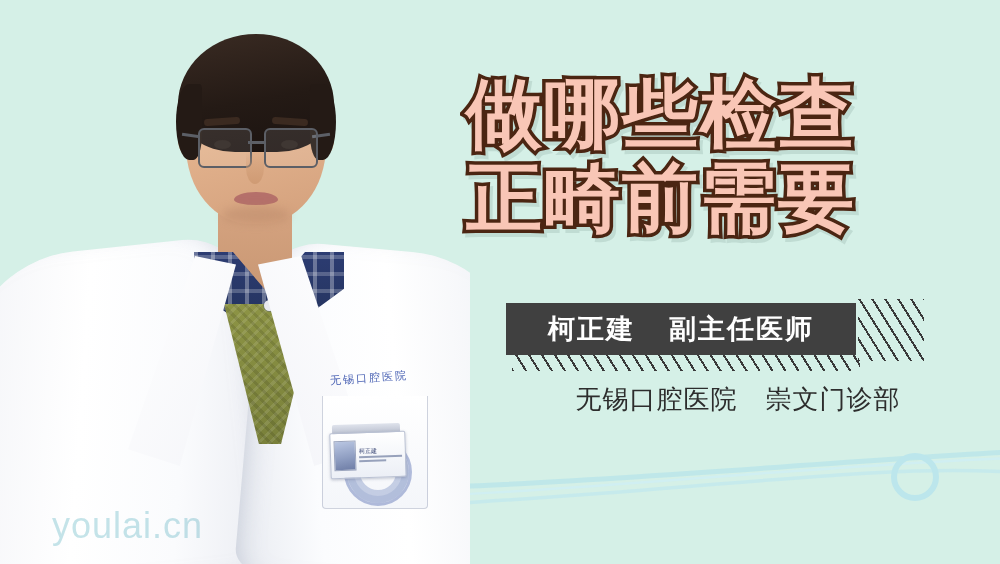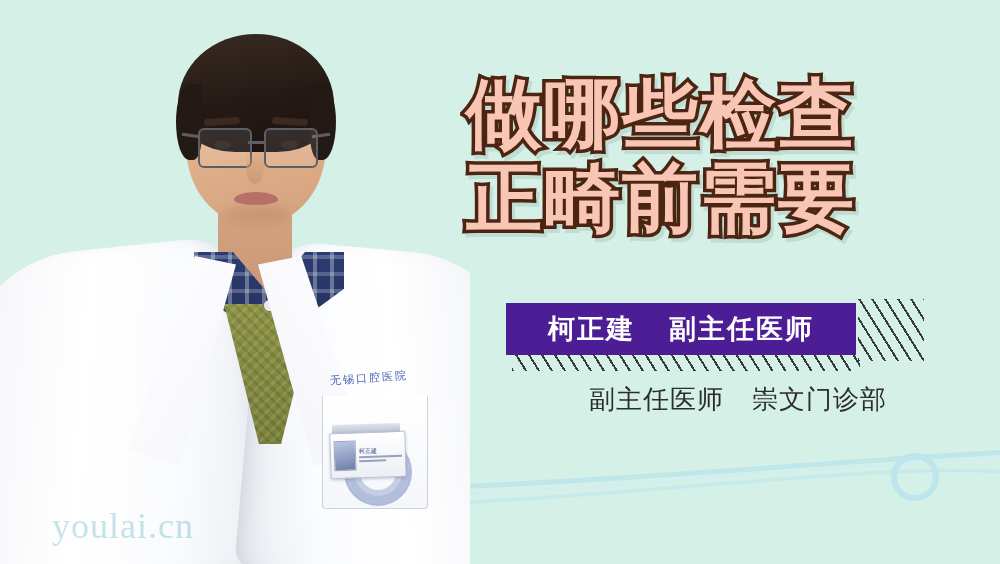--- a/index.html
+++ b/index.html
@@ -233,21 +233,21 @@
 
   .banner-wrap {
     position: absolute;
     left: 44px; top: 303px;
     width: 470px; height: 52px;
   }
   .banner {
     position: absolute;
     left: 0; top: 0;
     width: 350px; height: 52px;
-    background: #4c1d95;
+    background: #404040;
     display: flex;
     align-items: center;
     justify-content: center;
   }
   .banner-text {
     color: #ffffff;
     font-family: "DejaVu Sans", sans-serif;
     font-weight: 700;
     font-size: 27px;
     letter-spacing: 2px;
@@ -278,21 +278,21 @@
     font-size: 26px;
     letter-spacing: 1px;
     color: #2d2d2d;
     white-space: pre;
   }
 
   
   .watermark {
     position: absolute;
     left: 52px; top: 505px;
-    font-family: Liberation Serif, serif;
+    font-family: Liberation Sans, sans-serif;
     font-size: 36px;
     letter-spacing: 1px;
     color: rgba(150,205,215,.55);
     mix-blend-mode: multiply;
     pointer-events: none;
   }
 </style>
 </head>
 <body>
 
@@ -356,18 +356,18 @@
     </div>
 
     <div class="banner-wrap">
       <div class="hatch-bottom"></div>
       <div class="hatch-right"></div>
       <div class="banner">
         <span class="banner-text">柯正建   副主任医师</span>
       </div>
     </div>
 
-    <div class="org-line">副主任医师   崇文门诊部</div>
+    <div class="org-line">无锡口腔医院   崇文门诊部</div>
   </div>
 
   <div class="watermark">youlai.cn</div>
 
 </div>
 
 </body></html>

